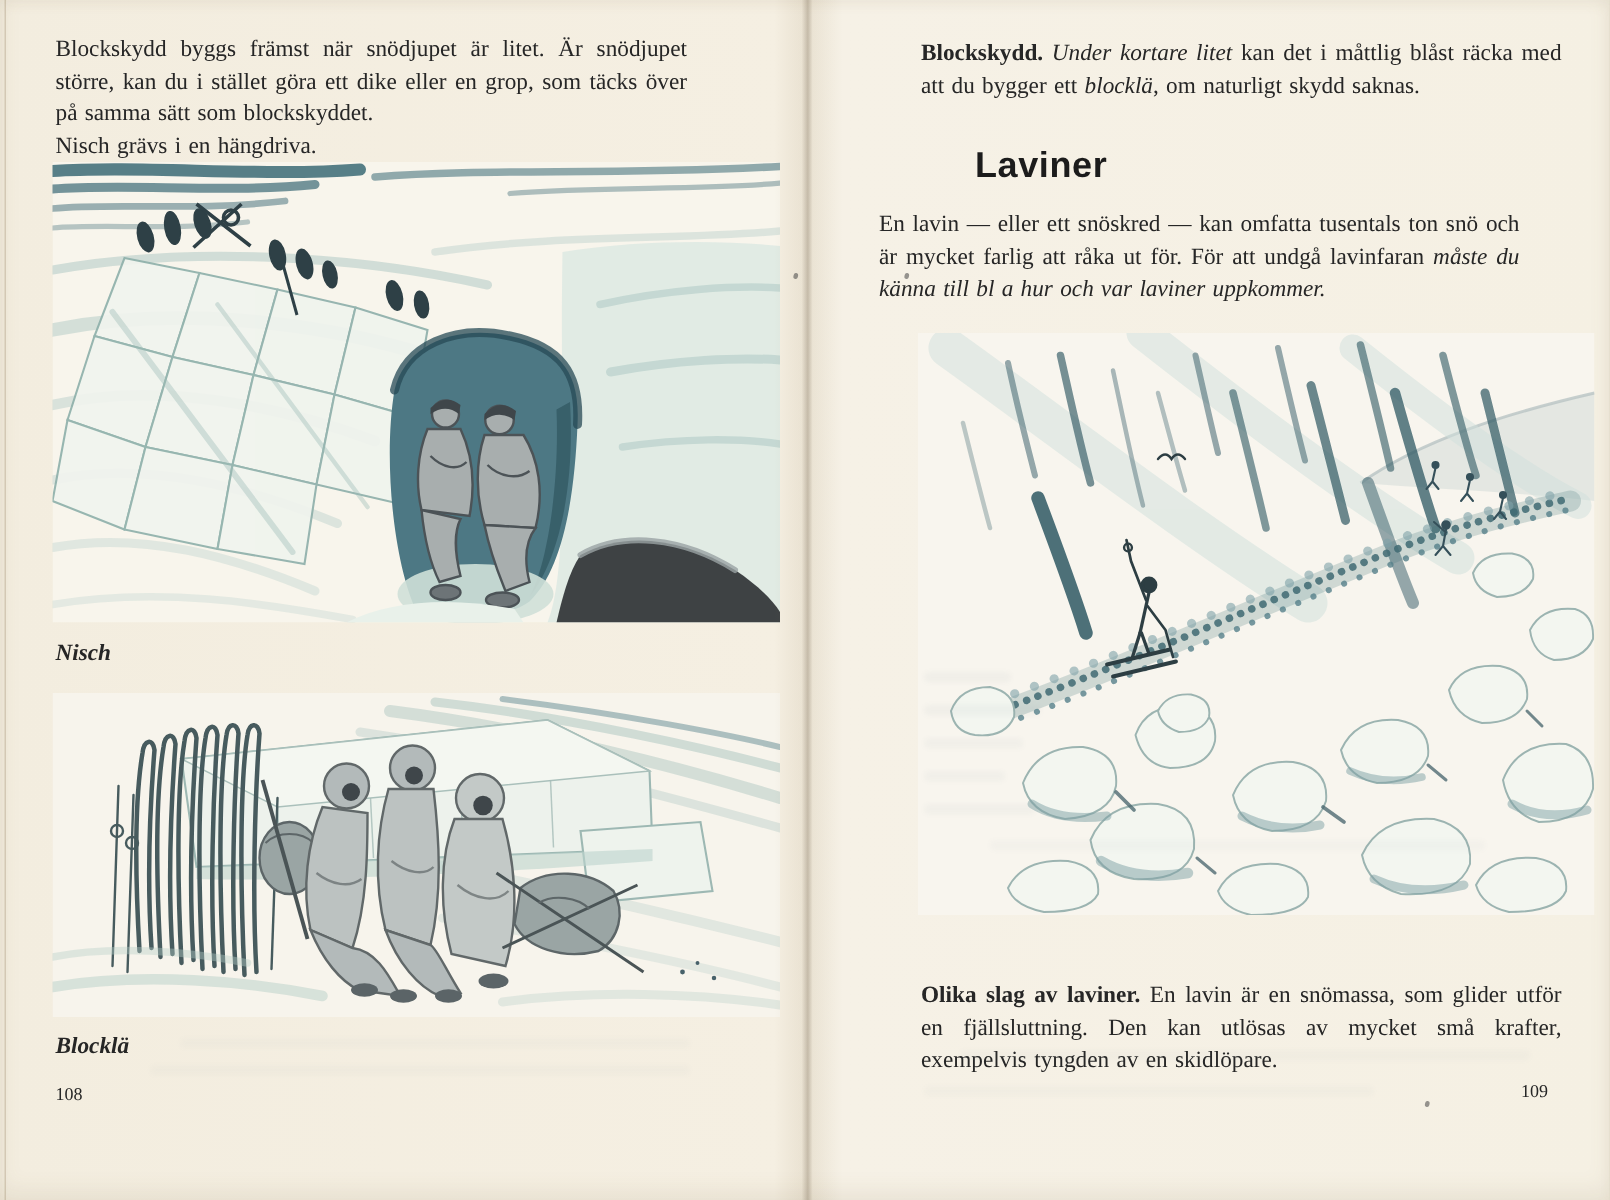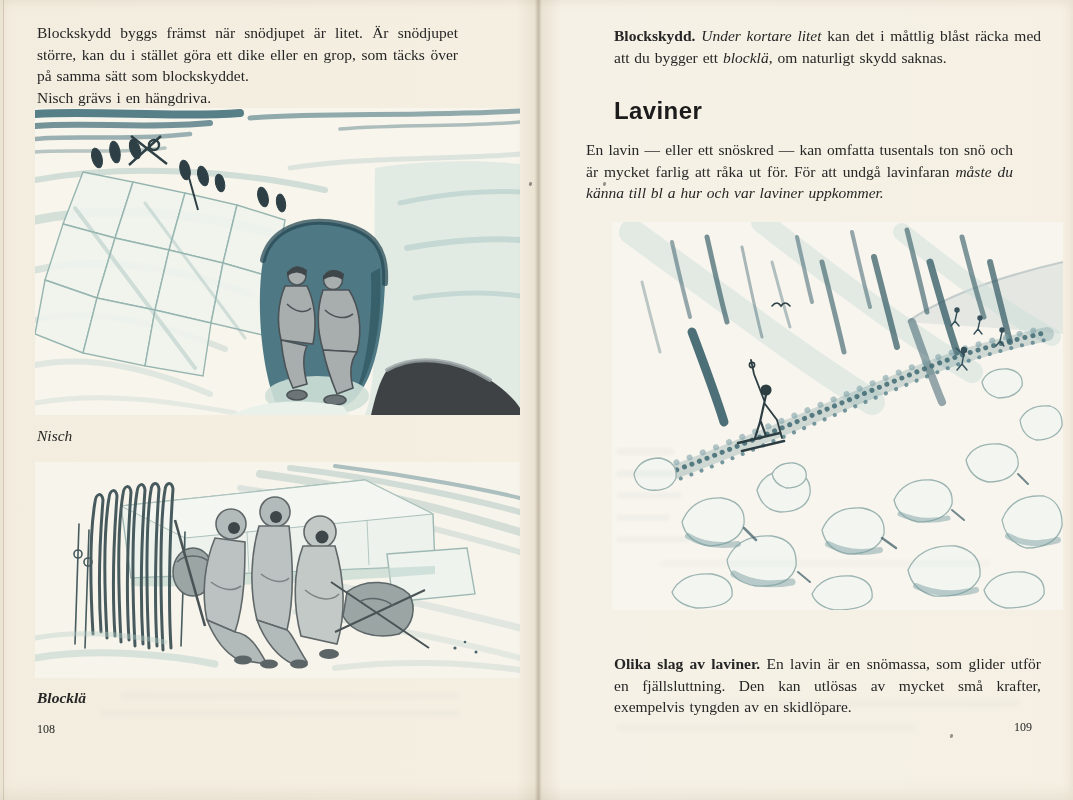--- a/index.html
+++ b/index.html
@@ -12,21 +12,21 @@
   .spread::before{content:"";position:absolute;left:3px;top:0;width:1px;height:100%;
     background:rgba(150,130,95,.30);}
   .gutter{position:absolute;left:516px;top:0;width:46px;height:100%;
     background:linear-gradient(to right,transparent 0%,rgba(140,115,70,.10) 40%,
       rgba(95,75,45,.32) 49%,rgba(140,115,70,.10) 56%,transparent 100%);}
   .textblock{position:absolute;font-size:15.5px;line-height:1.4;text-align:justify;
     hyphens:manual;word-spacing:1px;}
   .textblock p{margin:0;}
   .heading{position:absolute;font-family:"Liberation Sans",sans-serif;font-weight:bold;
     font-size:24px;letter-spacing:.4px;color:#1c1c1c;margin:0;}
-  .caption{position:absolute;font-size:15.5px;font-style:italic;margin:0;}
+  .caption{position:absolute;font-size:15.5px;font-style:italic;margin:0;font-weight:bold;}
   .caption.bold{font-weight:bold;}
   .pagenum{position:absolute;font-size:12px;font-family:Liberation Serif, serif;}
   .figure{position:absolute;}
   .figure svg{display:block;width:100%;height:100%;}
   .run-bold{font-weight:bold;}
   .run-italic{font-style:italic;}
   .run-normal{font-weight:normal;font-style:normal;}
   .ghost{position:absolute;background:rgba(110,130,140,.6);border-radius:3px;
     filter:blur(1.6px);pointer-events:none;}
   .speck{position:absolute;width:3px;height:4px;border-radius:2px;
@@ -230,21 +230,21 @@
   </div>
 
   <div class="gutter"></div>
 
   <div>
 
     <div class="textblock" style="left:614px;top:25px;width:427px;">
       <p><span class="run-bold">Blockskydd. </span><span class="run-italic">Under kortare litet </span><span class="run-normal">kan det i måttlig blåst räcka med att du bygger ett </span><span class="run-italic">blocklä</span><span class="run-normal">, om naturligt skydd saknas.</span></p>
     </div>
 
-    <h1 class="heading" style="left:614px;top:97px;">Laviner</h1>
+    <h1 class="heading" style="left:650px;top:97px;">Laviner</h1>
 
     <div class="textblock" style="left:586px;top:139px;width:427px;">
       <p><span class="run-normal">En lavin — eller ett snöskred — kan omfatta tusentals ton snö och är mycket farlig att råka ut för. För att undgå lavinfaran </span><span class="run-italic">måste du känna till bl a hur och var laviner uppkommer.</span></p>
     </div>
 
     <div class="figure" style="left:612px;top:222px;width:451px;height:388px;">
       <svg viewBox="0 0 451 388">
         <rect width="451" height="388" fill="#f8f5ee"></rect>
 
         <path d="M295,100 C335,72 390,54 451,40 L451,112 C400,106 345,104 295,100 Z" fill="#dfe4df" opacity=".8"></path>

